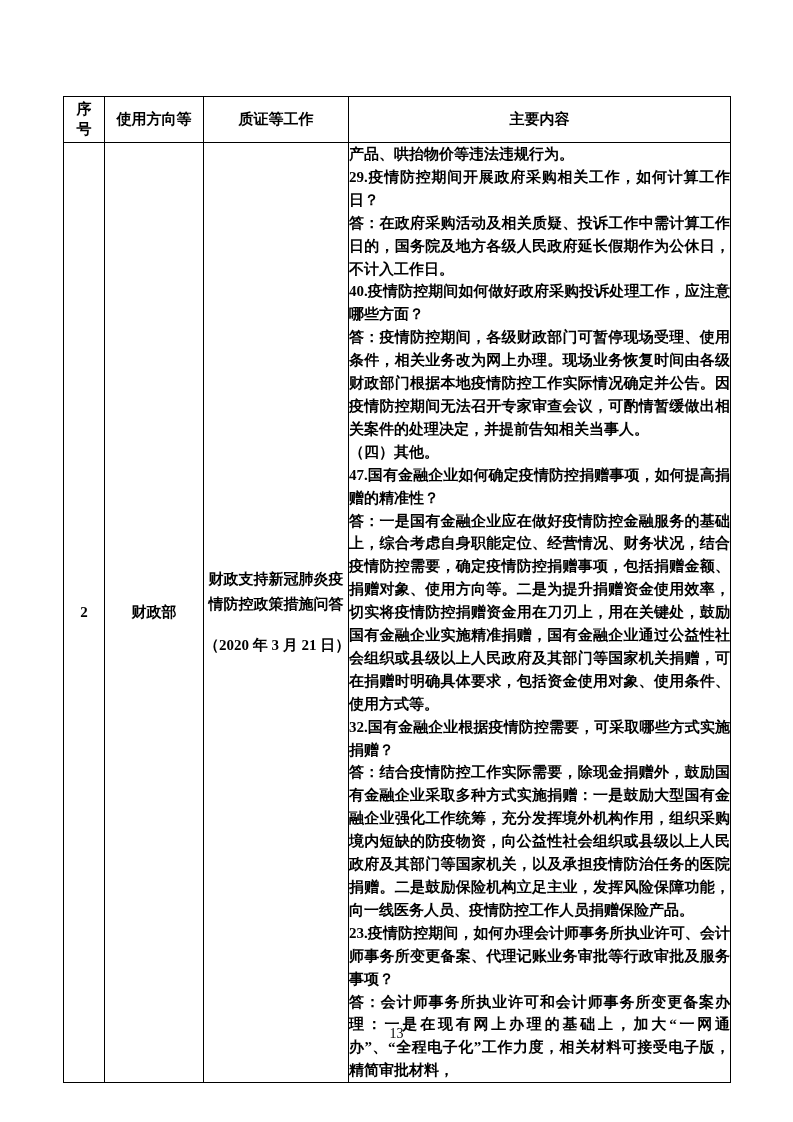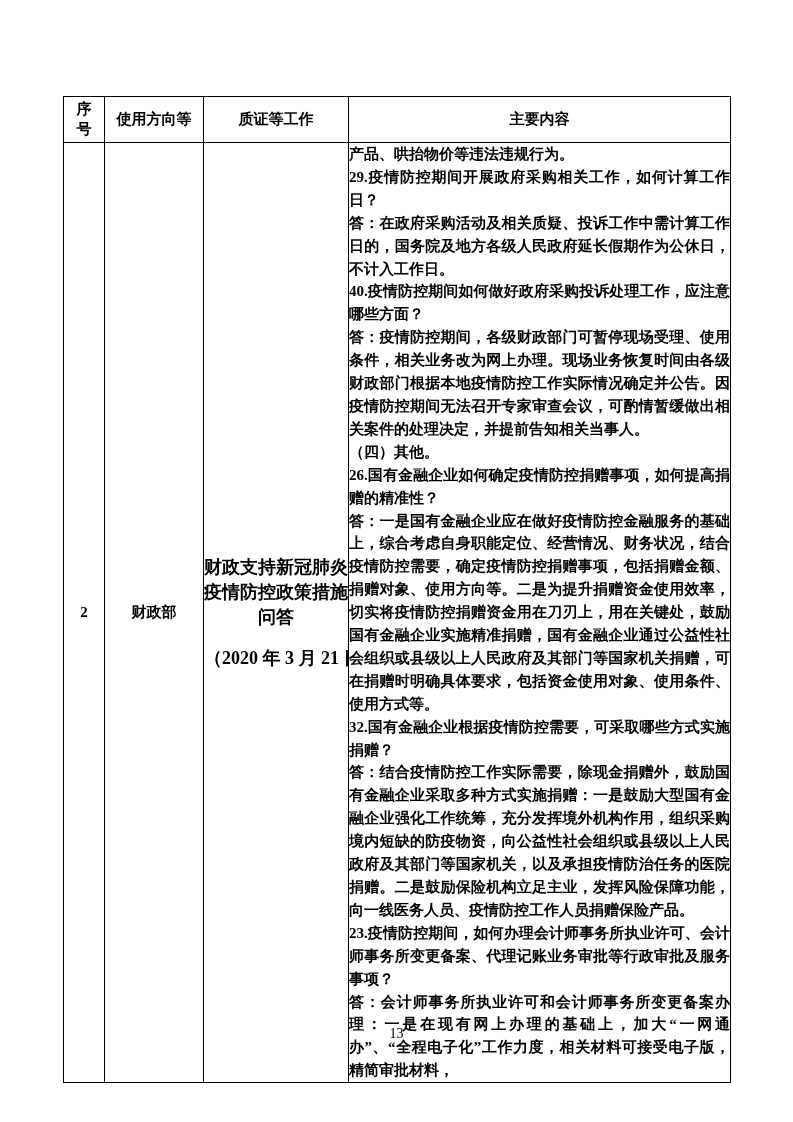--- a/index.html
+++ b/index.html
@@ -47,21 +47,21 @@
   }
   .cell-index, .cell-agency {
     text-align: center;
     vertical-align: middle;
     font-size: 15px;
     font-weight: 700;
   }
   .cell-title {
     text-align: center;
     vertical-align: middle;
-    font-size: 18px;
+    font-size: 15px;
     font-weight: 700;
     padding: 0 3px;
   }
   .cell-title .title-text {
     line-height: 25px;
     text-align: center;
   }
   .cell-title .title-date {
     line-height: 25px;
     text-align: right;
@@ -119,21 +119,21 @@
           <div class="title-date">（2020 年 3 月 21 日）</div>
         </td>
         <td class="cell-content">
           <div>
               <p class="content-para">产品、哄抬物价等违法违规行为。</p>
               <p class="content-para">29.疫情防控期间开展政府采购相关工作，如何计算工作日？</p>
               <p class="content-para">答：在政府采购活动及相关质疑、投诉工作中需计算工作日的，国务院及地方各级人民政府延长假期作为公休日，不计入工作日。</p>
               <p class="content-para">40.疫情防控期间如何做好政府采购投诉处理工作，应注意哪些方面？</p>
               <p class="content-para">答：疫情防控期间，各级财政部门可暂停现场受理、使用条件，相关业务改为网上办理。现场业务恢复时间由各级财政部门根据本地疫情防控工作实际情况确定并公告。因疫情防控期间无法召开专家审查会议，可酌情暂缓做出相关案件的处理决定，并提前告知相关当事人。</p>
               <p class="content-para">（四）其他。</p>
-              <p class="content-para">26.国有金融企业如何确定疫情防控捐赠事项，如何提高捐赠的精准性？</p>
+              <p class="content-para">47.国有金融企业如何确定疫情防控捐赠事项，如何提高捐赠的精准性？</p>
               <p class="content-para">答：一是国有金融企业应在做好疫情防控金融服务的基础上，综合考虑自身职能定位、经营情况、财务状况，结合疫情防控需要，确定疫情防控捐赠事项，包括捐赠金额、捐赠对象、使用方向等。二是为提升捐赠资金使用效率，切实将疫情防控捐赠资金用在刀刃上，用在关键处，鼓励国有金融企业实施精准捐赠，国有金融企业通过公益性社会组织或县级以上人民政府及其部门等国家机关捐赠，可在捐赠时明确具体要求，包括资金使用对象、使用条件、使用方式等。</p>
               <p class="content-para">32.国有金融企业根据疫情防控需要，可采取哪些方式实施捐赠？</p>
               <p class="content-para">答：结合疫情防控工作实际需要，除现金捐赠外，鼓励国有金融企业采取多种方式实施捐赠：一是鼓励大型国有金融企业强化工作统筹，充分发挥境外机构作用，组织采购境内短缺的防疫物资，向公益性社会组织或县级以上人民政府及其部门等国家机关，以及承担疫情防治任务的医院捐赠。二是鼓励保险机构立足主业，发挥风险保障功能，向一线医务人员、疫情防控工作人员捐赠保险产品。</p>
               <p class="content-para">23.疫情防控期间，如何办理会计师事务所执业许可、会计师事务所变更备案、代理记账业务审批等行政审批及服务事项？</p>
               <p class="content-para">答：会计师事务所执业许可和会计师事务所变更备案办理：一是在现有网上办理的基础上，加大“一网通办”、“全程电子化”工作力度，相关材料可接受电子版，精简审批材料，</p>
             </div>
         </td>
       </tr>
     </tbody>
   </table>

